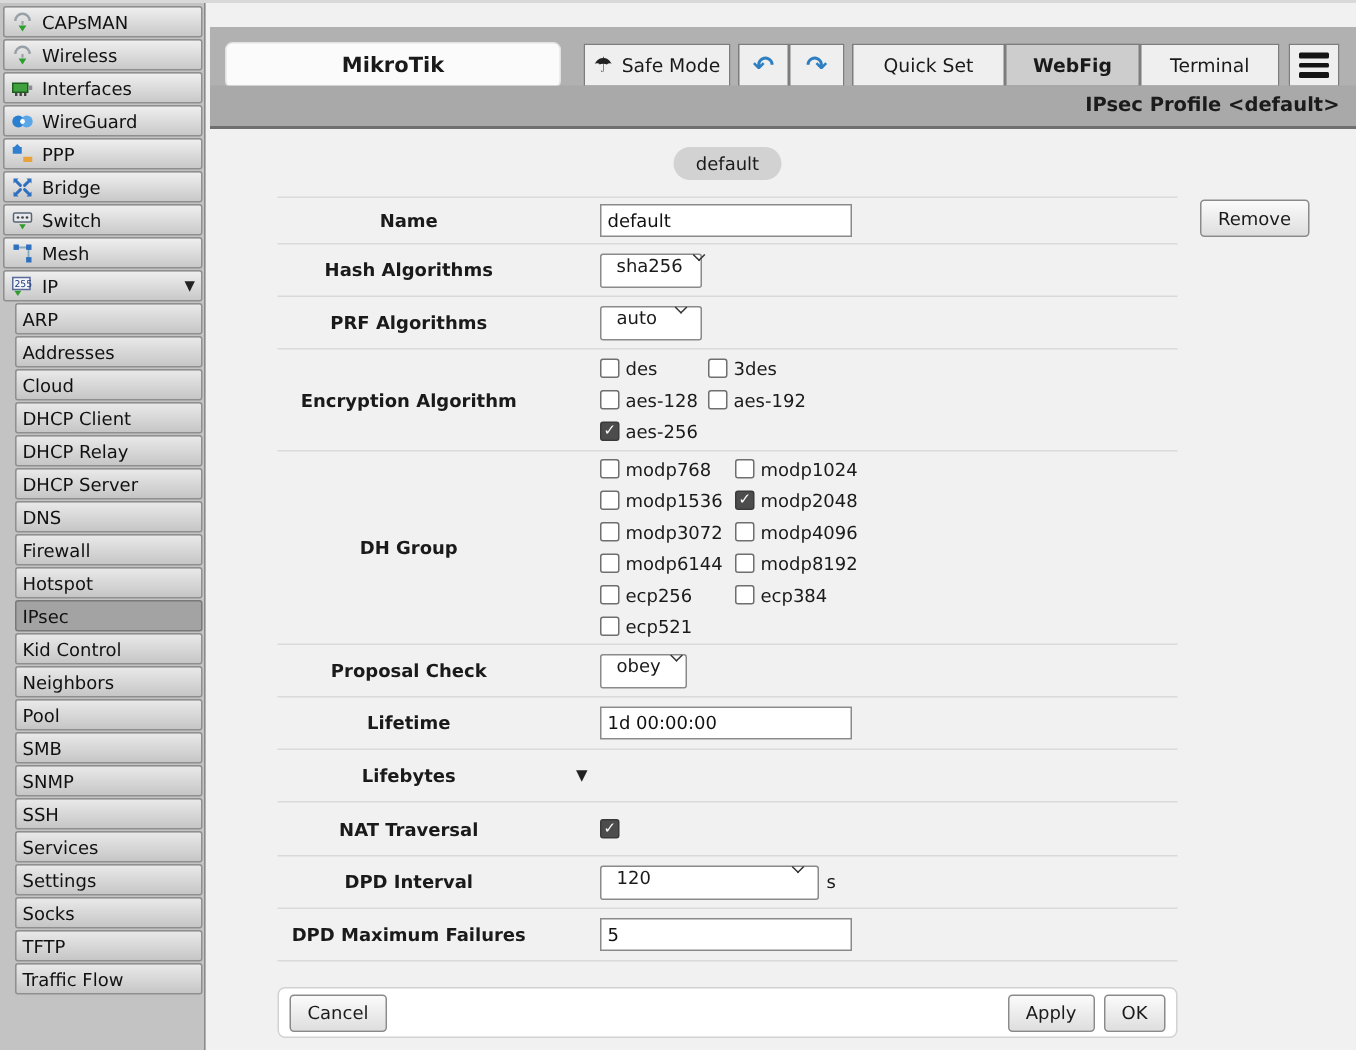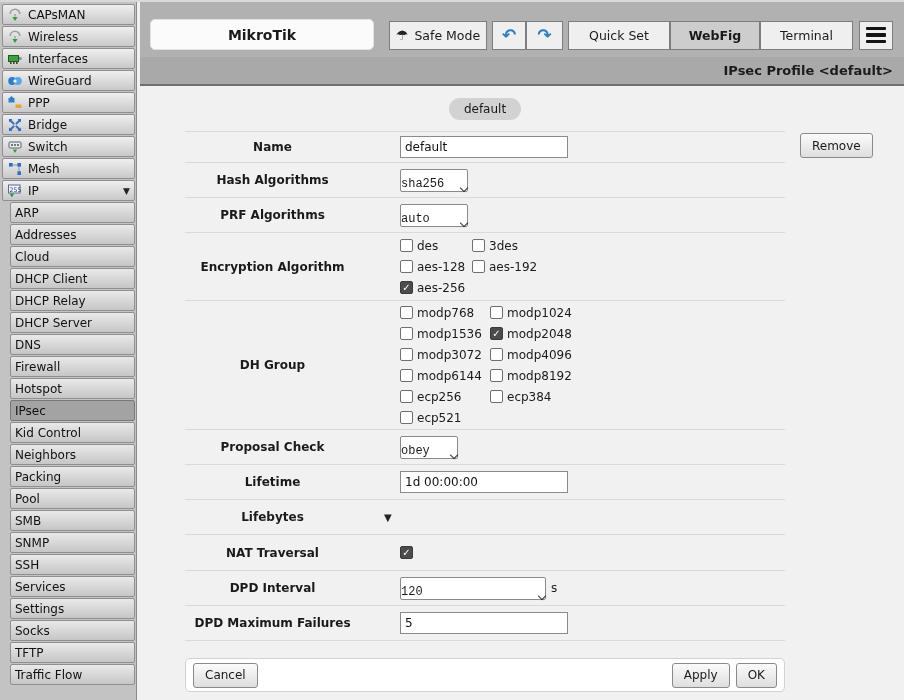--- a/index.html
+++ b/index.html
@@ -19,22 +19,22 @@
                background:linear-gradient(#efefef,#c9c9c9); display:flex; align-items:center;
                padding:0 4px; gap:5px; cursor:pointer; }
   .side-item .slbl { white-space:nowrap; font-size:12px; color:#111; }
   .side-item .sarrow { margin-left:auto; font-size:9px; color:#222; }
   .sicon { width:16px; height:16px; flex:none; display:inline-flex; }
   .side-sub { padding-left:8px; }
   .side-sub .side-item { background:linear-gradient(#e9e9e9,#c6c6c6); }
   .side-sub .side-item.selected { background:#a3a3a3; border-color:#787878; }
 
   
-  .topbar { position:absolute; left:140px; top:2px; width:764px; height:55px; background:#b1b1b1;
-            display:flex; align-items:center; }
+  .topbar { position:absolute; left:140px; top:18px; width:764px; height:55px; background:#b1b1b1;
+            display:flex; align-items:flex-start; }
   .tb-btn { height:29px; background:#efefef; border:1px solid #7d7d7d; display:inline-flex;
             align-items:center; justify-content:center; font-size:12.5px; color:#1a1a1a; cursor:pointer; }
   .mikrotik { width:224px; height:31px; margin:10px 0 0 10px; background:#fbfbfb; border:1px solid #e2e2e2;
               border-radius:5px; font-weight:bold; font-size:14px; display:inline-flex; align-items:center;
               justify-content:center; cursor:pointer; }
   .safe { margin:11px 0 0 15px; width:98px; gap:6px; }
   .umb { font-size:14px; color:#222; }
   .undo { margin:11px 0 0 5px; width:34px; color:#2e7fc2; font-size:17px; font-weight:bold; }
   .redo { width:37px; margin-top:11px; color:#2e7fc2; font-size:17px; font-weight:bold; }
   .quickset { margin:11px 0 0 5px; width:102px; }
@@ -58,22 +58,22 @@
   .frow { display:flex; align-items:center; border-bottom:1px solid #dadada; }
   .frow.first { border-top:1px solid #dadada; }
   .flabel { width:175px; text-align:center; font-weight:bold; font-size:12px; flex:none; }
   .fctrl { margin-left:40px; display:flex; align-items:center; }
   .h32{height:32px} .h35{height:35px} .h36{height:36px} .h68{height:68px} .h129{height:129px}
 
   .input { height:22px; border:1px solid #8a8a8a; background:#fff; padding:1px 4px;
            font:12px "DejaVu Sans","Liberation Sans",sans-serif; color:#111; }
   .w168 { width:168px; }
   .select { height:23px; border:1px solid #8a8a8a; border-radius:2px; background:#fff;
-            display:inline-flex; align-items:flex-end; justify-content:space-between;
-            padding:0 0; cursor:pointer;font-family:Liberation Mono, monospace; }
+            display:inline-flex; align-items:flex-start; justify-content:space-between;
+            padding:0 10px; cursor:pointer; }
   .w68{width:68px} .w58{width:58px} .w146{width:146px}
   .chev { width:6px; height:6px; border-right:1.6px solid #333; border-bottom:1.6px solid #333;
           transform:rotate(45deg); margin-left:8px; margin-top:-3px; flex:none; }
   .suffix { margin-left:5px; }
 
   .cbgrid { display:grid; row-gap:4px; }
   .enc-grid { grid-template-columns:72px max-content; }
   .dh-grid { grid-template-columns:90px max-content; }
   .cbitem { display:flex; align-items:center; gap:4px; height:17px; cursor:pointer; }
   .cb { width:13px; height:13px; border:1px solid #6f6f6f; background:#fff; border-radius:2px;
@@ -241,23 +241,20 @@
         <div class="side-item selected">
           <span class="slbl">IPsec</span>
         </div>
         <div class="side-item">
           <span class="slbl">Kid Control</span>
         </div>
         <div class="side-item">
           <span class="slbl">Neighbors</span>
         </div>
         <div class="side-item">
-          <span class="slbl">Packing</span>
-        </div>
-        <div class="side-item">
           <span class="slbl">Pool</span>
         </div>
         <div class="side-item">
           <span class="slbl">SMB</span>
         </div>
         <div class="side-item">
           <span class="slbl">SNMP</span>
         </div>
         <div class="side-item">
           <span class="slbl">SSH</span>

